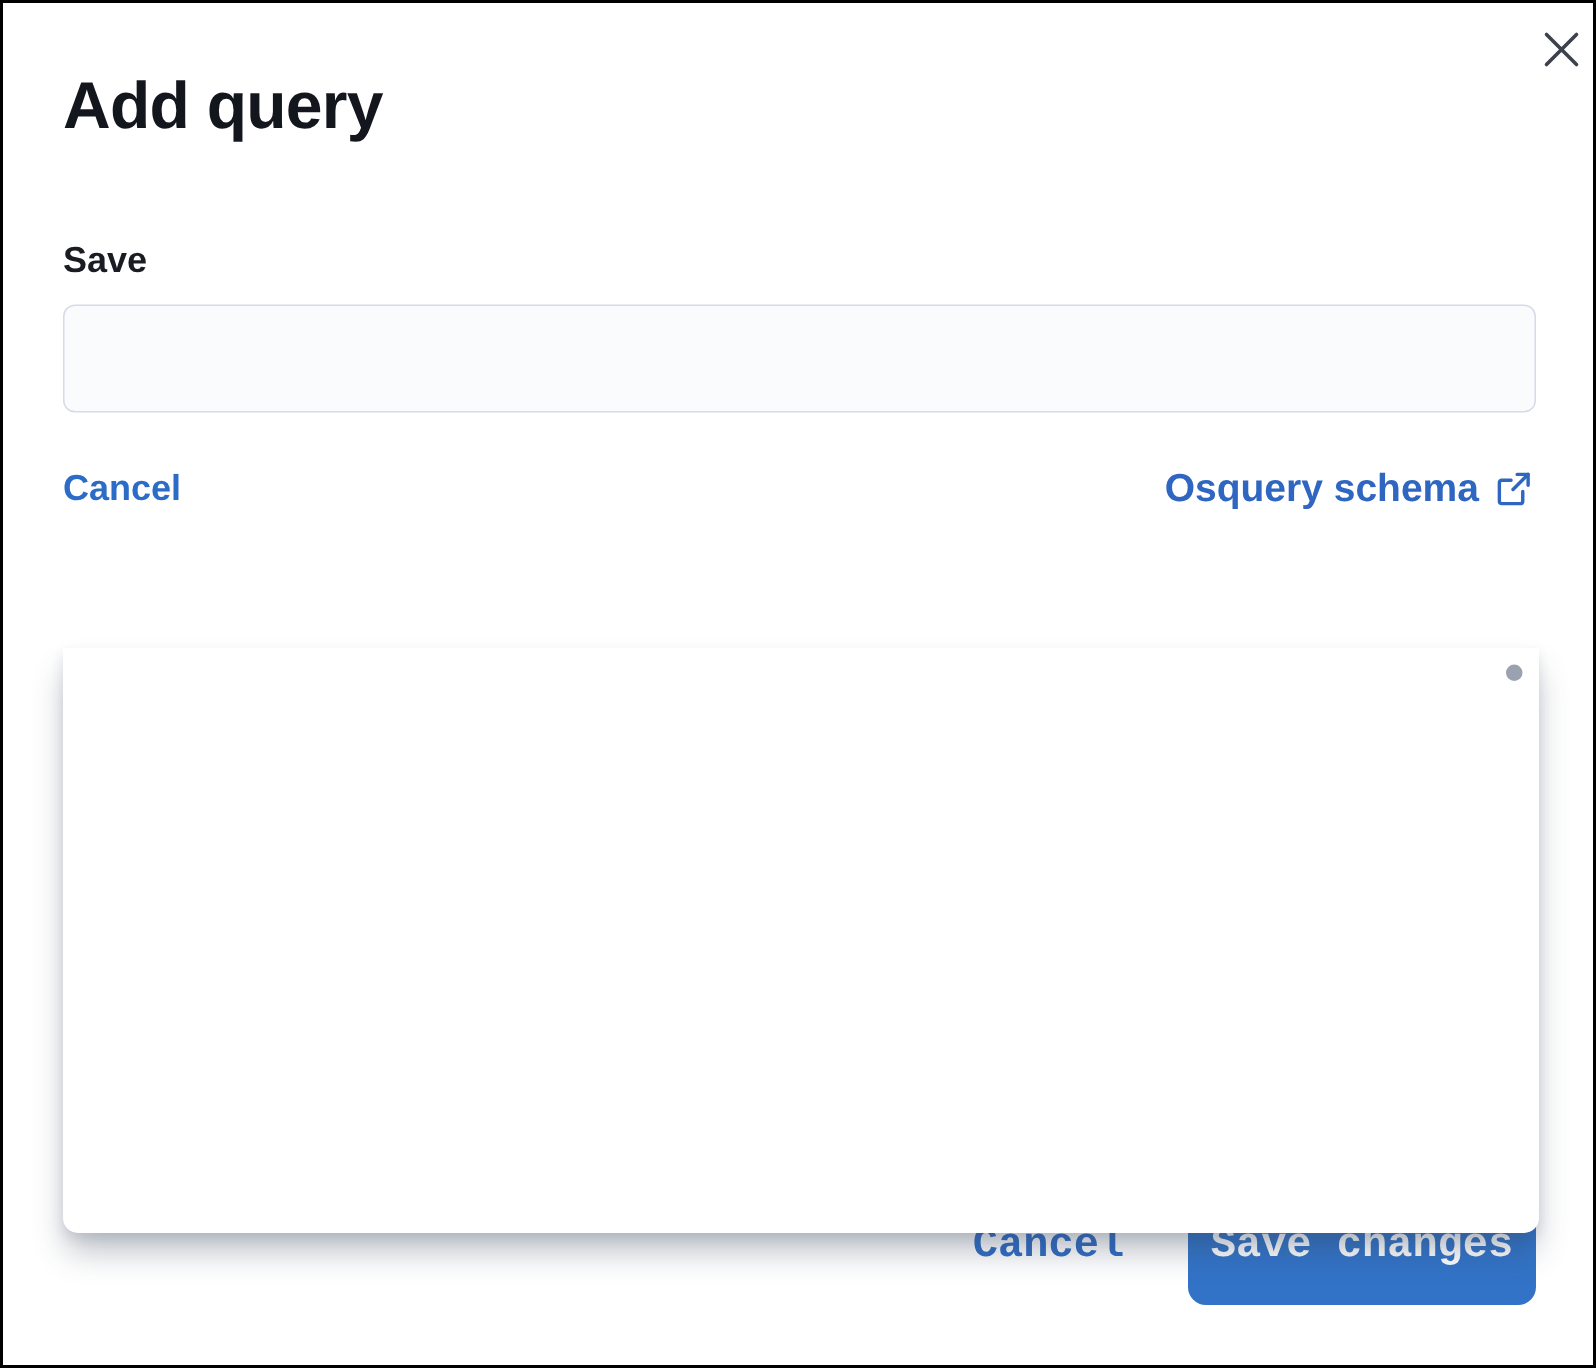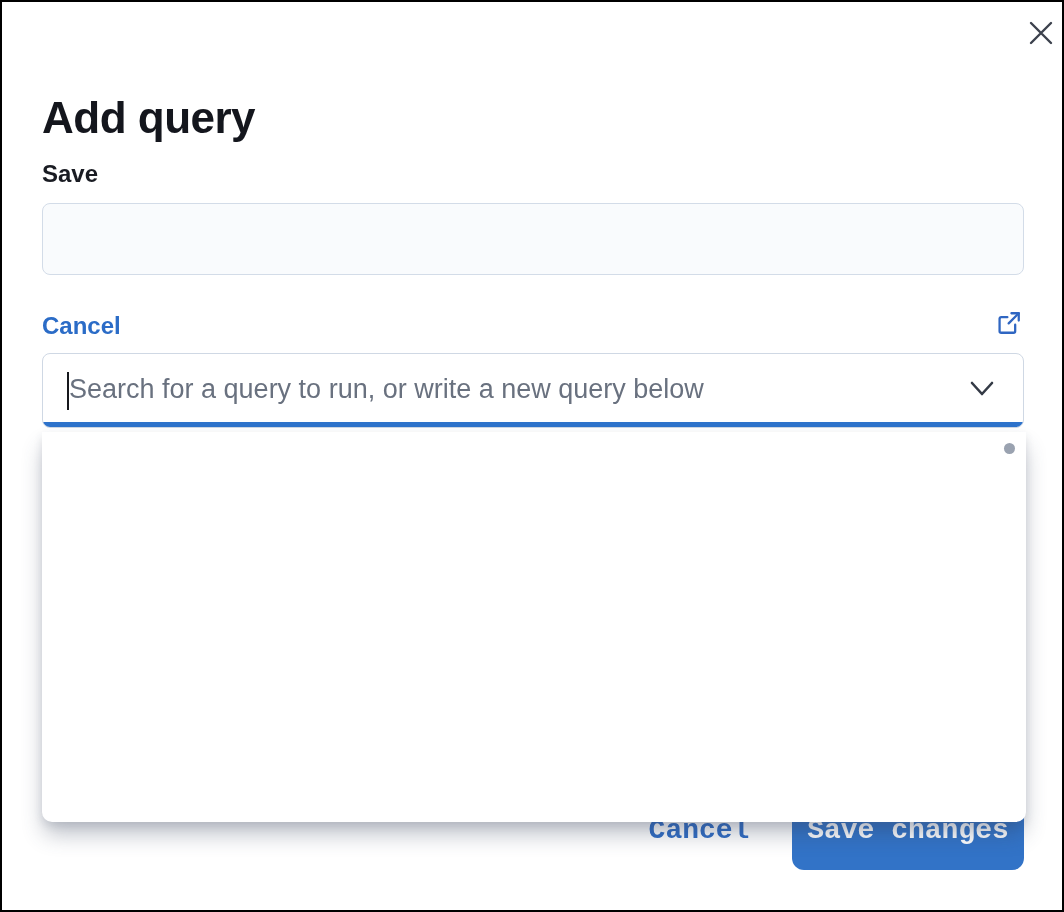--- a/index.html
+++ b/index.html
@@ -6,21 +6,21 @@
   html,body { width:1064px; height:912px; background:#fff; font-family:"Liberation Sans", sans-serif; }
   .modal {
     position:relative; width:1064px; height:912px;
     background:#fff; border:2px solid #000; overflow:hidden;
   }
   
   .close-btn { position:absolute; top:14px; left:1022px; width:34px; height:34px;
     background:none; border:none; cursor:pointer; display:flex; align-items:center; justify-content:center; }
   
   .modal-title { position:absolute; top:44px; left:40px; font-size:44px; font-weight:700;
-    letter-spacing:-0.5px; color:#14161d;margin-top:47px; }
+    letter-spacing:-0.5px; color:#14161d; }
   
   .field-label { position:absolute; left:40px; font-size:24px; font-weight:700; color:#1a1c23; }
   .label-row { top:158px; }
   .label-input { position:absolute; top:201px; left:40px; width:982px; height:72px;
     background:#f9fbfd; border:1px solid #d3dce8; border-radius:8px; font-size:27px;
     color:#343741; padding:0 24px; outline:none; }
   
   .query-label { top:310px; color:#2b6cc7; }
   .schema-link { position:absolute; top:308px; right:40px; display:flex; align-items:center; gap:10px;
     font-size:26px; font-weight:700; color:#2f66c2; text-decoration:none; cursor:pointer; background:none; border:none; }
@@ -61,39 +61,30 @@
     </span>
   </button>
 
   <h1 class="modal-title">Add query</h1>
 
   <label class="field-label label-row">Save</label>
   <input class="label-input" type="text" placeholder="" style="">
 
   <label class="field-label query-label">Cancel</label>
   <a class="schema-link">
+    <span>Osquery schema</span>
     <span>
       <svg width="26" height="26" viewBox="0 0 16 16">
         <path d="M9.5 2 H14 V6.5" fill="none" stroke="#2f66c2" stroke-width="1.4" stroke-linecap="round" stroke-linejoin="round"></path>
         <path d="M14 2 L7.8 8.2" fill="none" stroke="#2f66c2" stroke-width="1.4" stroke-linecap="round"></path>
         <path d="M11.8 9 V13 Q11.8 14 10.8 14 H3.2 Q2.2 14 2.2 13 V5.4 Q2.2 4.4 3.2 4.4 H7" fill="none" stroke="#2f66c2" stroke-width="1.4" stroke-linecap="round"></path>
       </svg>
     </span>
   </a>
 
-  <div class="combobox">
-    <input class="combo-input" type="text" placeholder="Search for a query to run, or write a new query below" style="">
-    <div class="caret"></div>
-    <span class="combo-chevron">
-      <svg width="30" height="22" viewBox="0 0 30 22">
-        <path d="M5 5 L15 16 L25 5" fill="none" stroke="#343a46" stroke-width="2.6" stroke-linecap="round" stroke-linejoin="round"></path>
-      </svg>
-    </span>
-    <div class="focus-bar"></div>
-  </div>
 
   <div class="dropdown-panel">
     <div class="vscroll-dot"></div>
 
     <div class="option">
       
       
       
     </div>
 

